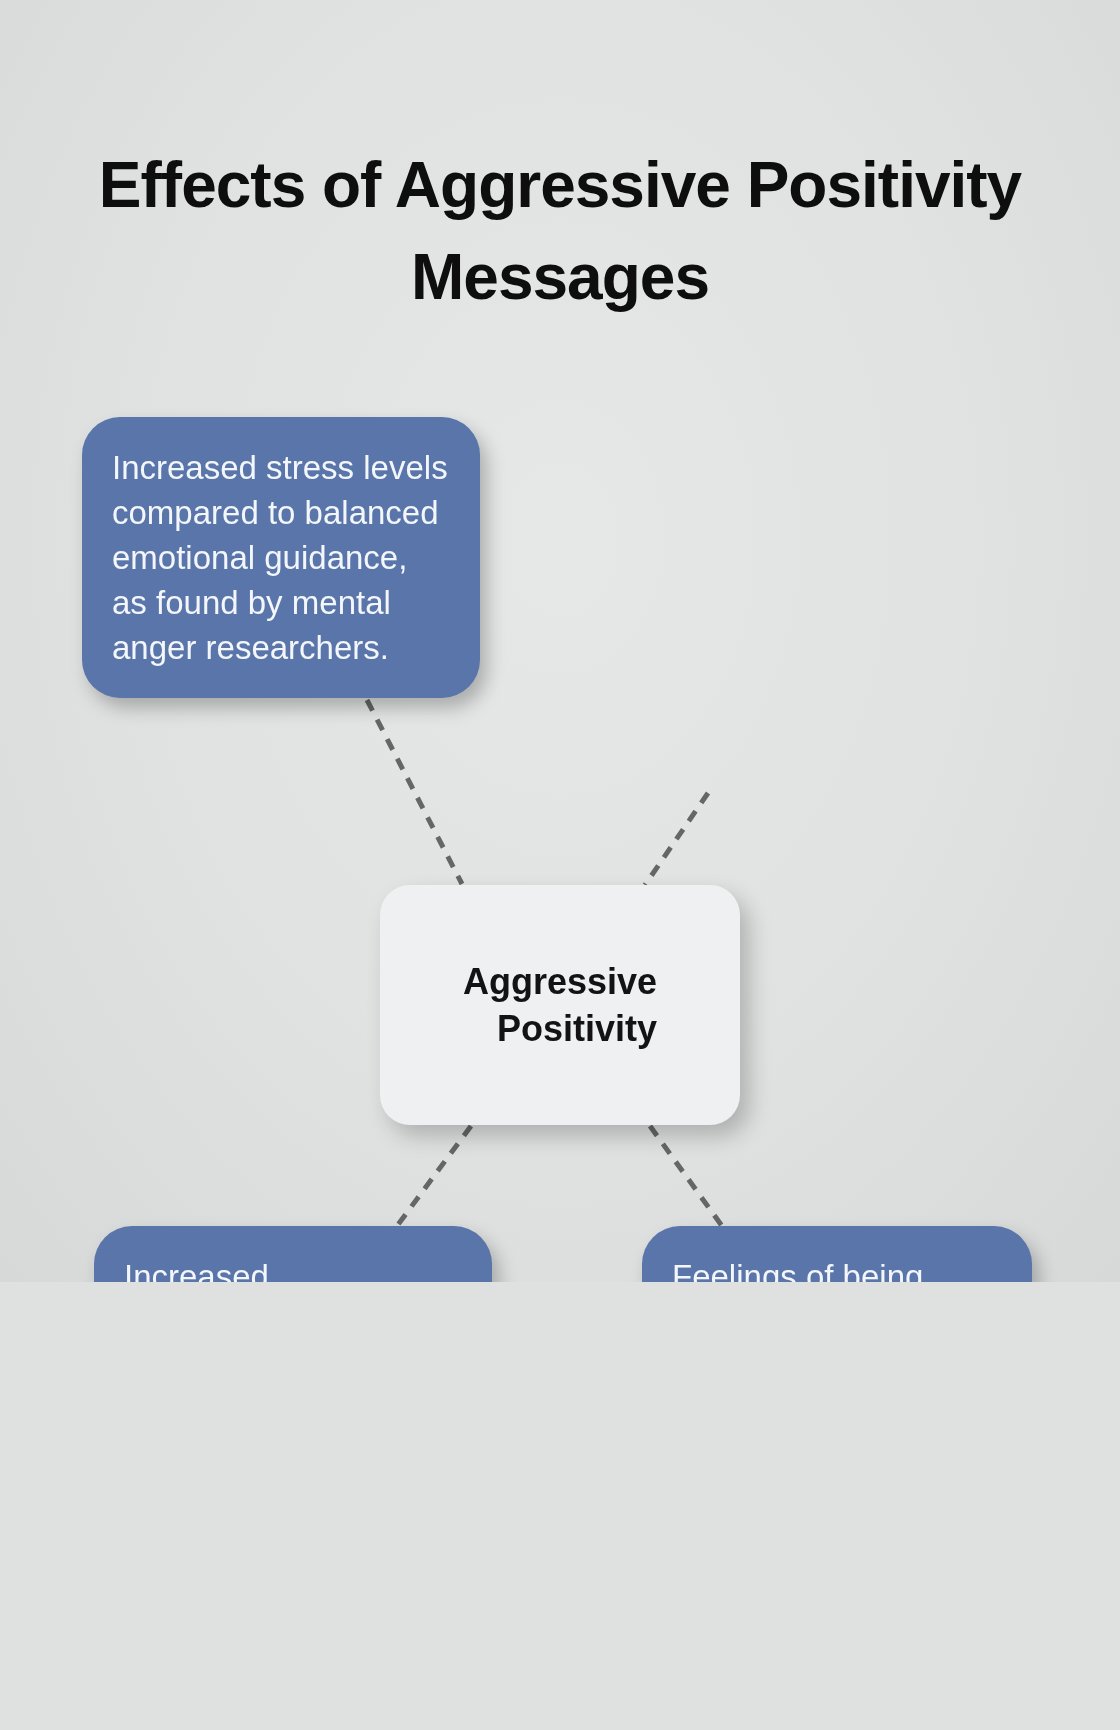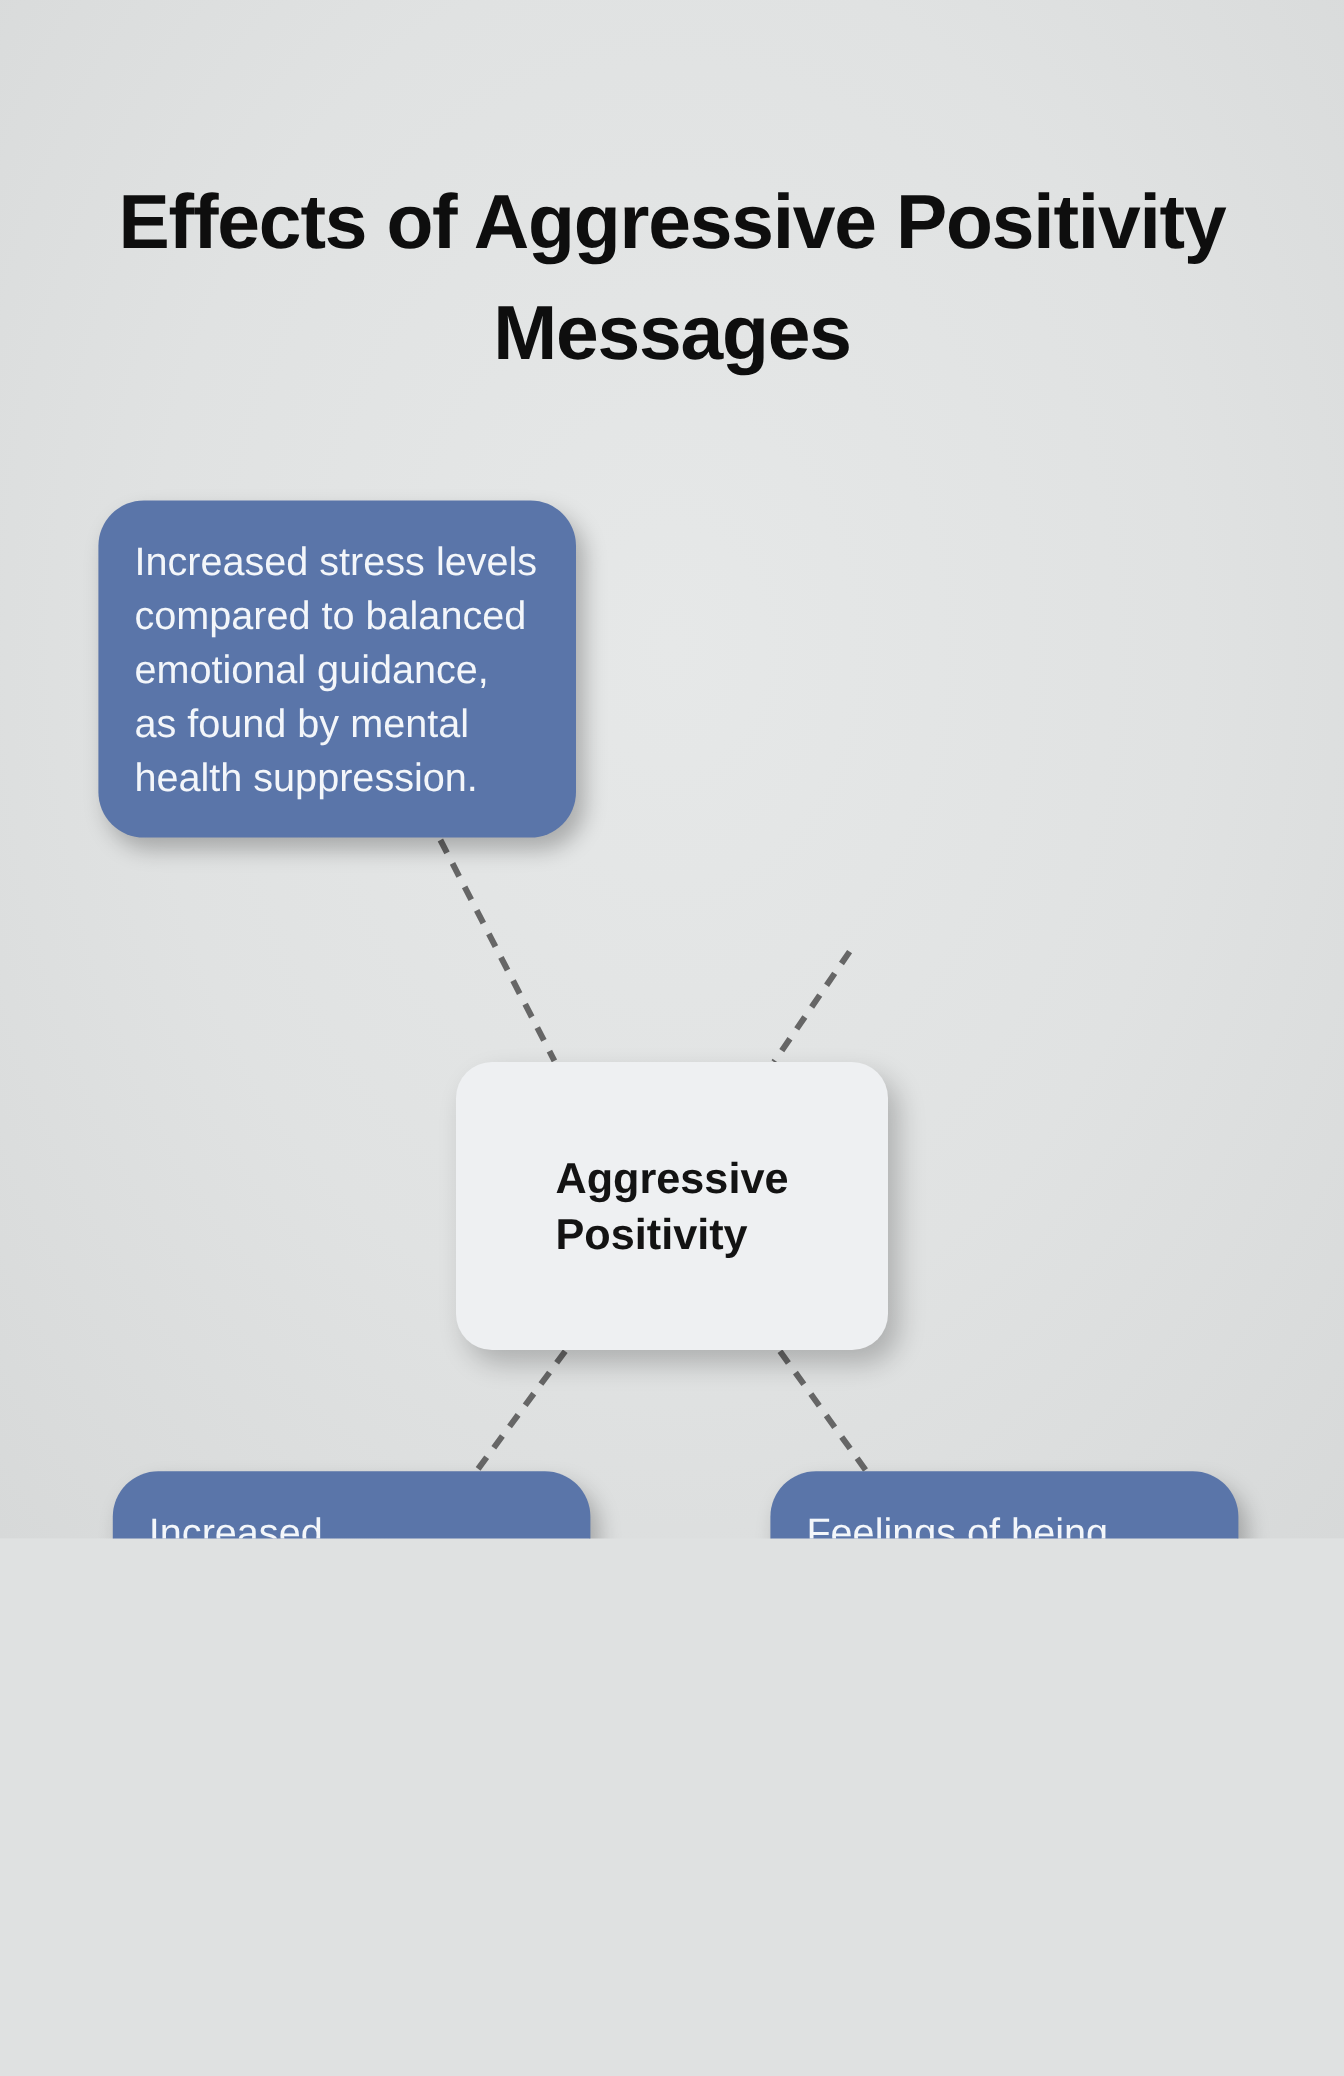--- a/index.html
+++ b/index.html
@@ -55,21 +55,21 @@
     position:absolute;
     left:380px; top:885px;
     width:360px; height:240px;
     box-sizing:border-box;
     background:var(--center_bg);
     color:var(--center_text);
     border-radius:30px;
     display:flex;
     align-items:center;
     justify-content:center;
-    text-align:left;
+    text-align:right;
     font-size:36px;
     line-height:47px;
     font-weight:bold;
     white-space:pre-line;
     box-shadow:9px 11px 22px rgba(0,0,0,0.22);
   }
   .connector-layer{
     position:absolute;
     left:0; top:0;
     width:1120px; height:1730px;
@@ -93,21 +93,21 @@
     <line x1="367" y1="700" x2="462" y2="884"></line>
     <line x1="708" y1="793" x2="645" y2="885"></line>
     <line x1="471" y1="1126" x2="397" y2="1226"></line>
     <line x1="650" y1="1126" x2="722" y2="1226"></line>
   </svg>
 
   <div class="effect-node node-tl">Increased stress levels
 compared to balanced
 emotional guidance,
 as found by mental
-health suppression.</div>
+anger researchers.</div>
 
 
   <div class="center-node">Aggressive
 Positivity</div>
 
   <div class="effect-node node-bl">Increased
 psychological distress
 among young adults
 exposed to rigid
 positivity demands,

